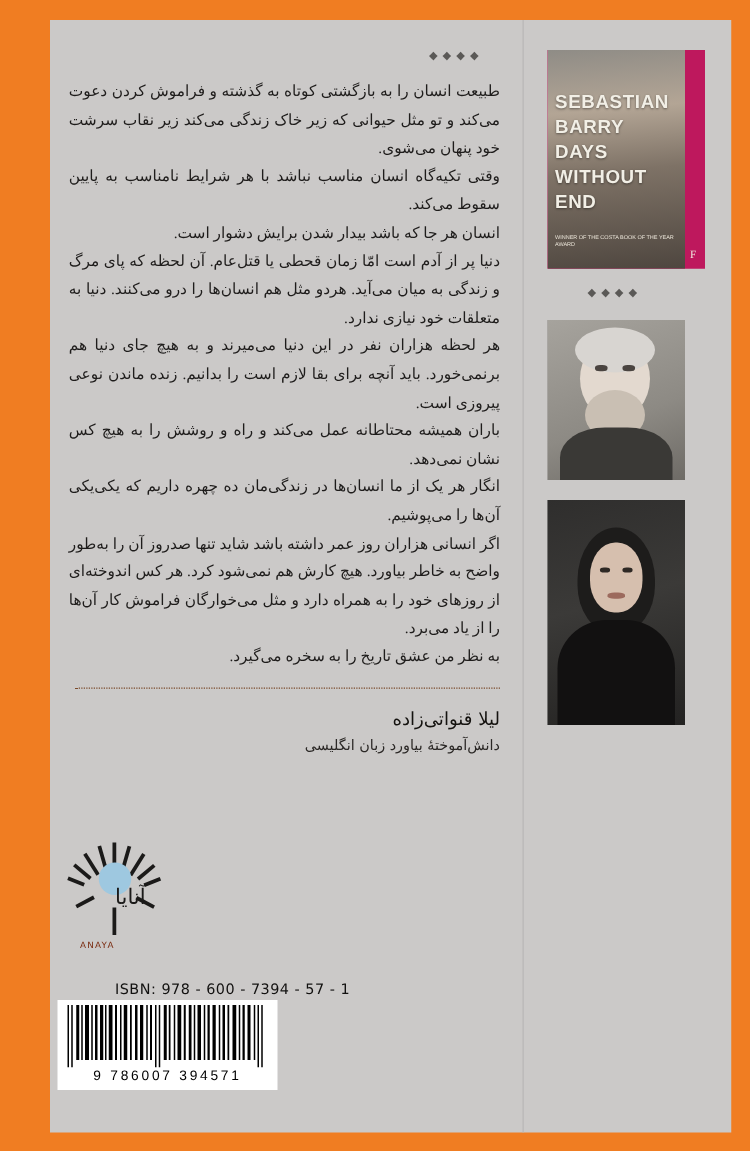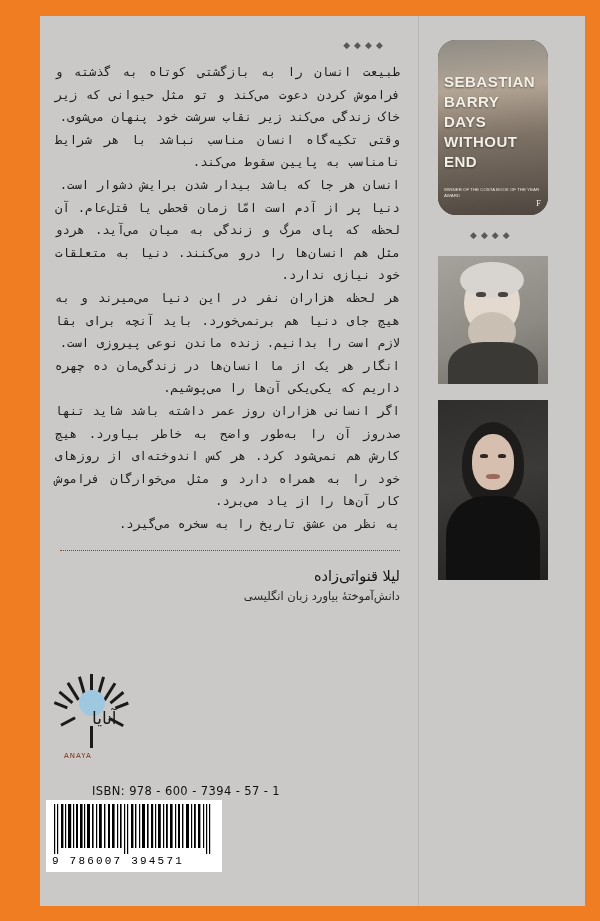--- a/index.html
+++ b/index.html
@@ -57,21 +57,21 @@
     text-align: center;
     letter-spacing: 4px;
     color: #5b5957;
     font-size: 9px;
     line-height: 10px;
     margin: 0 0 12px 0;
     width: 70px;
   }
 
   .blurb {
-    font-family: Liberation Mono, monospace;
+    font-family: Liberation Serif, serif;
     font-size: 12.3px;
     line-height: 22.6px;
     color: #1e1c1b;
     margin: 0 0 0 0;
     text-align: justify;
     text-justify: inter-word;
   }
   .blurb p { margin: 0 0 0 0; }
 
   #divider-dashed {
@@ -171,38 +171,37 @@
     background: #ffffff;
     padding: 4px 6px 2px 6px;
     box-sizing: border-box;
   }
   #bars {
     width: 164px;
     height: 50px;
     display: block;
   }
   #barcode-digits {
-    font-family: Liberation Mono, monospace;
+    font-family: Liberation Sans, sans-serif;
     font-size: 11px;
     letter-spacing: 2.2px;
     color: #000;
-    text-align: left;
+    text-align: center;
     margin-top: 1px;
   }
 
   
   #book-thumb {
     position: absolute;
     left: 438px;
     top: 40px;
-    width: 110px;
+    width: 126px;
     height: 175px;
-    background: #404040;
+    background: #be185d;
     overflow: hidden;
-    border-radius: 18px;
   }
   #book-thumb .bt-sky {
     position: absolute;
     left: 0; top: 0; width: 110px; height: 175px;
     background: linear-gradient(175deg,#8f8c86 0%, #b3a595 28%, #7e7266 55%, #4e463f 100%);
   }
   #book-thumb .bt-title {
     position: absolute;
     left: 6px;
     top: 32px;
@@ -276,20 +275,21 @@
   <div id="text-col">
 
     <div class="dots-row">◆◆◆◆</div>
 
     <div class="blurb">
       <p>طبیعت انسان را به بازگشتی کوتاه به گذشته و فراموش کردن دعوت می‌کند و تو مثل حیوانی که زیر خاک زندگی می‌کند زیر نقاب سرشت خود پنهان می‌شوی.</p>
       <p>وقتی تکیه‌گاه انسان مناسب نباشد با هر شرایط نامناسب به پایین سقوط می‌کند.</p>
       <p>انسان هر جا که باشد بیدار شدن برایش دشوار است.</p>
       <p>دنیا پر از آدم است امّا زمان قحطی یا قتل‌عام. آن لحظه که پای مرگ و زندگی به میان می‌آید. هردو مثل هم انسان‌ها را درو می‌کنند. دنیا به متعلقات خود نیازی ندارد.</p>
       <p>هر لحظه هزاران نفر در این دنیا می‌میرند و به هیچ جای دنیا هم برنمی‌خورد. باید آنچه برای بقا لازم است را بدانیم. زنده ماندن نوعی پیروزی است.</p>
+      <p>باران همیشه محتاطانه عمل می‌کند و راه و روشش را به هیچ کس نشان نمی‌دهد.</p>
       <p>انگار هر یک از ما انسان‌ها در زندگی‌مان ده چهره داریم که یکی‌یکی آن‌ها را می‌پوشیم.</p>
       <p>اگر انسانی هزاران روز عمر داشته باشد شاید تنها صدروز آن را به‌طور واضح به خاطر بیاورد. هیچ کارش هم نمی‌شود کرد. هر کس اندوخته‌ای از روزهای خود را به همراه دارد و مثل می‌خوارگان فراموش کار آن‌ها را از یاد می‌برد.</p>
       <p>به نظر من عشق تاریخ را به سخره می‌گیرد.</p>
     </div>
 
     <div id="divider-dashed"></div>
 
     <div id="author-block">
       <div id="author-name">لیلا قنواتی‌زاده</div>
       <div class="author-meta">دانش‌آموختهٔ بیاورد زبان انگلیسی</div>

